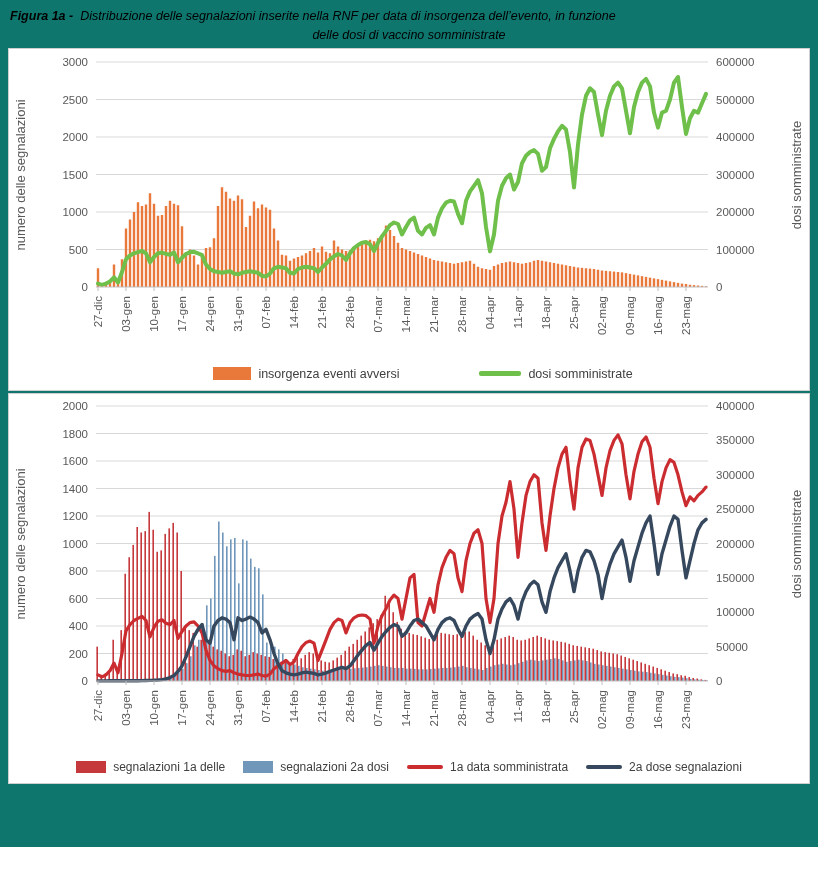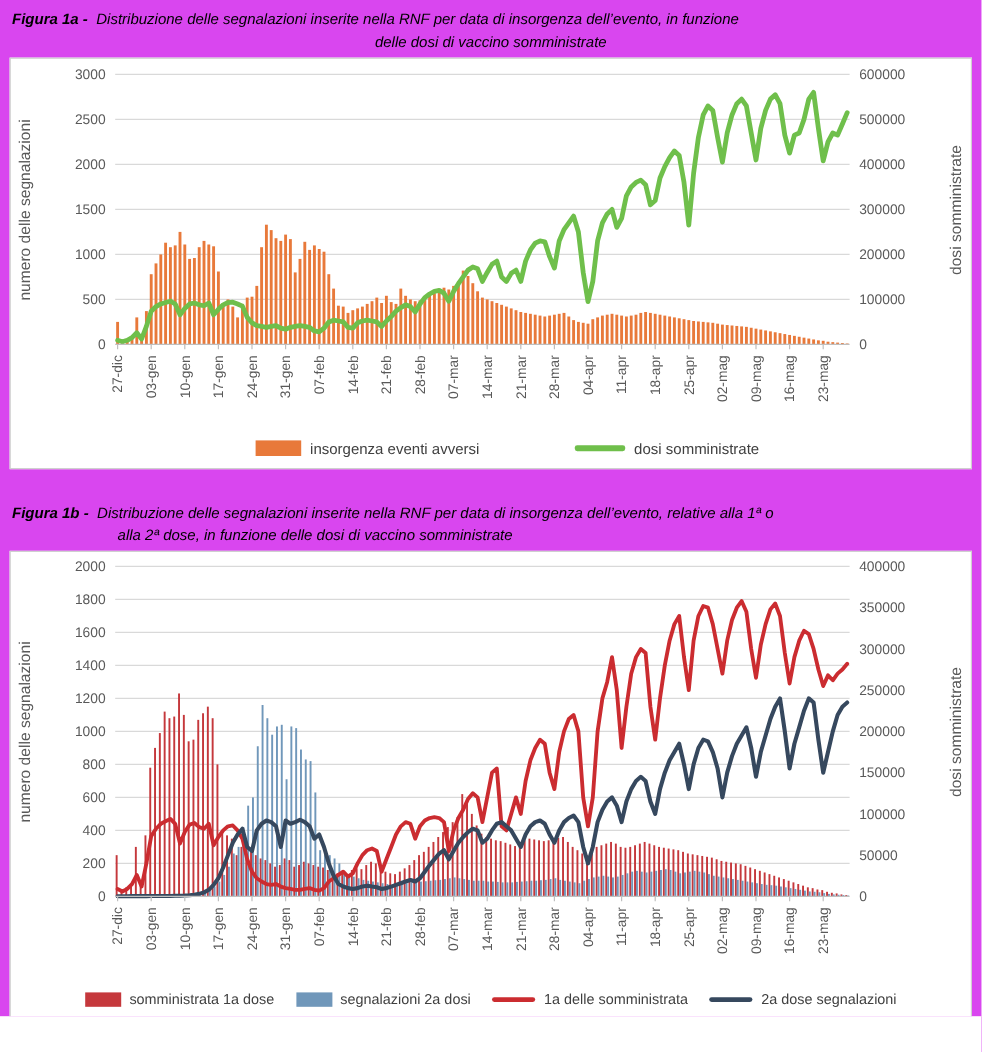--- a/index.html
+++ b/index.html
@@ -1,16 +1,16 @@
 <!DOCTYPE html>
 <html><head>
 <meta charset="utf-8">
 <style>
   html,body{margin:0;padding:0;background:#ffffff;}
-  .page{width:818px;height:847px;overflow:hidden;background:#d946ef;
+  .page{width:818px;height:847px;overflow:hidden;background:#0f766e;
         font-family:"Liberation Sans",sans-serif;}
   .fig-title{margin:7px 10px 3px 10px;font-size:12.5px;font-style:italic;
              color:#000;line-height:1.5;}
   .fig-title .fig-label{font-weight:bold;margin-right:7px;}
   .t2-center{text-align:center;}
   .t2-indent{margin-left:88px;}
   .chart-box{position:relative;margin:2px 8px 0 8px;border:1px solid #cfcfcf;background:#fff;}
   #box1a{height:341px;}
   #box1b{height:389px;}
   svg{display:block;}
@@ -277,24 +277,20 @@
           <span class="sw sw-bar" style="background: rgb(232, 121, 58);"></span>
           <span>insorgenza eventi avversi</span>
         </span>
         <span class="li">
           <span class="sw sw-line" style="background: rgb(111, 191, 75);"></span>
           <span>dosi somministrate</span>
         </span>
       </div>
   </div>
 
-  <div class="fig-title" style="margin-top:28px;">
-    <span class="fig-label">Figura 1b -</span><span>Distribuzione delle segnalazioni inserite nella RNF per data di insorgenza dell’evento, relative alla 1ª o</span>
-    <div class="t2-indent">alla 2ª dose, in funzione delle dosi di vaccino somministrate</div>
-  </div>
 
   <div class="chart-box" id="box1b">
     <svg width="800" height="336">
         <g>
           <line x1="87" x2="699" y1="259.5" y2="259.5" stroke="#d9d9d9" stroke-width="1"></line>
           <line x1="87" x2="699" y1="232.0" y2="232.0" stroke="#d9d9d9" stroke-width="1"></line>
           <line x1="87" x2="699" y1="204.5" y2="204.5" stroke="#d9d9d9" stroke-width="1"></line>
           <line x1="87" x2="699" y1="177.0" y2="177.0" stroke="#d9d9d9" stroke-width="1"></line>
           <line x1="87" x2="699" y1="149.5" y2="149.5" stroke="#d9d9d9" stroke-width="1"></line>
           <line x1="87" x2="699" y1="122.0" y2="122.0" stroke="#d9d9d9" stroke-width="1"></line>
@@ -674,29 +670,29 @@
           <text text-anchor="end" transform="translate(653.0 296) rotate(-90)">16-mag</text>
           <line x1="677.0" x2="677.0" y1="287" y2="291" stroke="#bfbfbf"></line>
           <text text-anchor="end" transform="translate(681.0 296) rotate(-90)">23-mag</text>
         </g>
         <text transform="translate(16 150) rotate(-90)" text-anchor="middle" font-size="13" fill="#595959">numero delle segnalazioni</text>
         <text transform="translate(792 150) rotate(-90)" text-anchor="middle" font-size="13" fill="#595959">dosi somministrate</text>
       </svg>
     <div class="legend c1">
         <span class="li">
           <span class="sw sw-bar" style="background: rgb(197, 56, 60);"></span>
-          <span>somministrata 1a dose</span>
+          <span>segnalazioni 1a delle</span>
         </span>
         <span class="li">
           <span class="sw sw-bar" style="background: rgb(112, 151, 186);"></span>
           <span>segnalazioni 2a dosi</span>
         </span>
         <span class="li">
           <span class="sw sw-line" style="background: rgb(203, 44, 48);"></span>
-          <span>1a delle somministrata</span>
+          <span>1a data somministrata</span>
         </span>
         <span class="li">
           <span class="sw sw-line" style="background: rgb(54, 72, 94);"></span>
           <span>2a dose segnalazioni</span>
         </span>
       </div>
   </div>
 
 </div>
 

